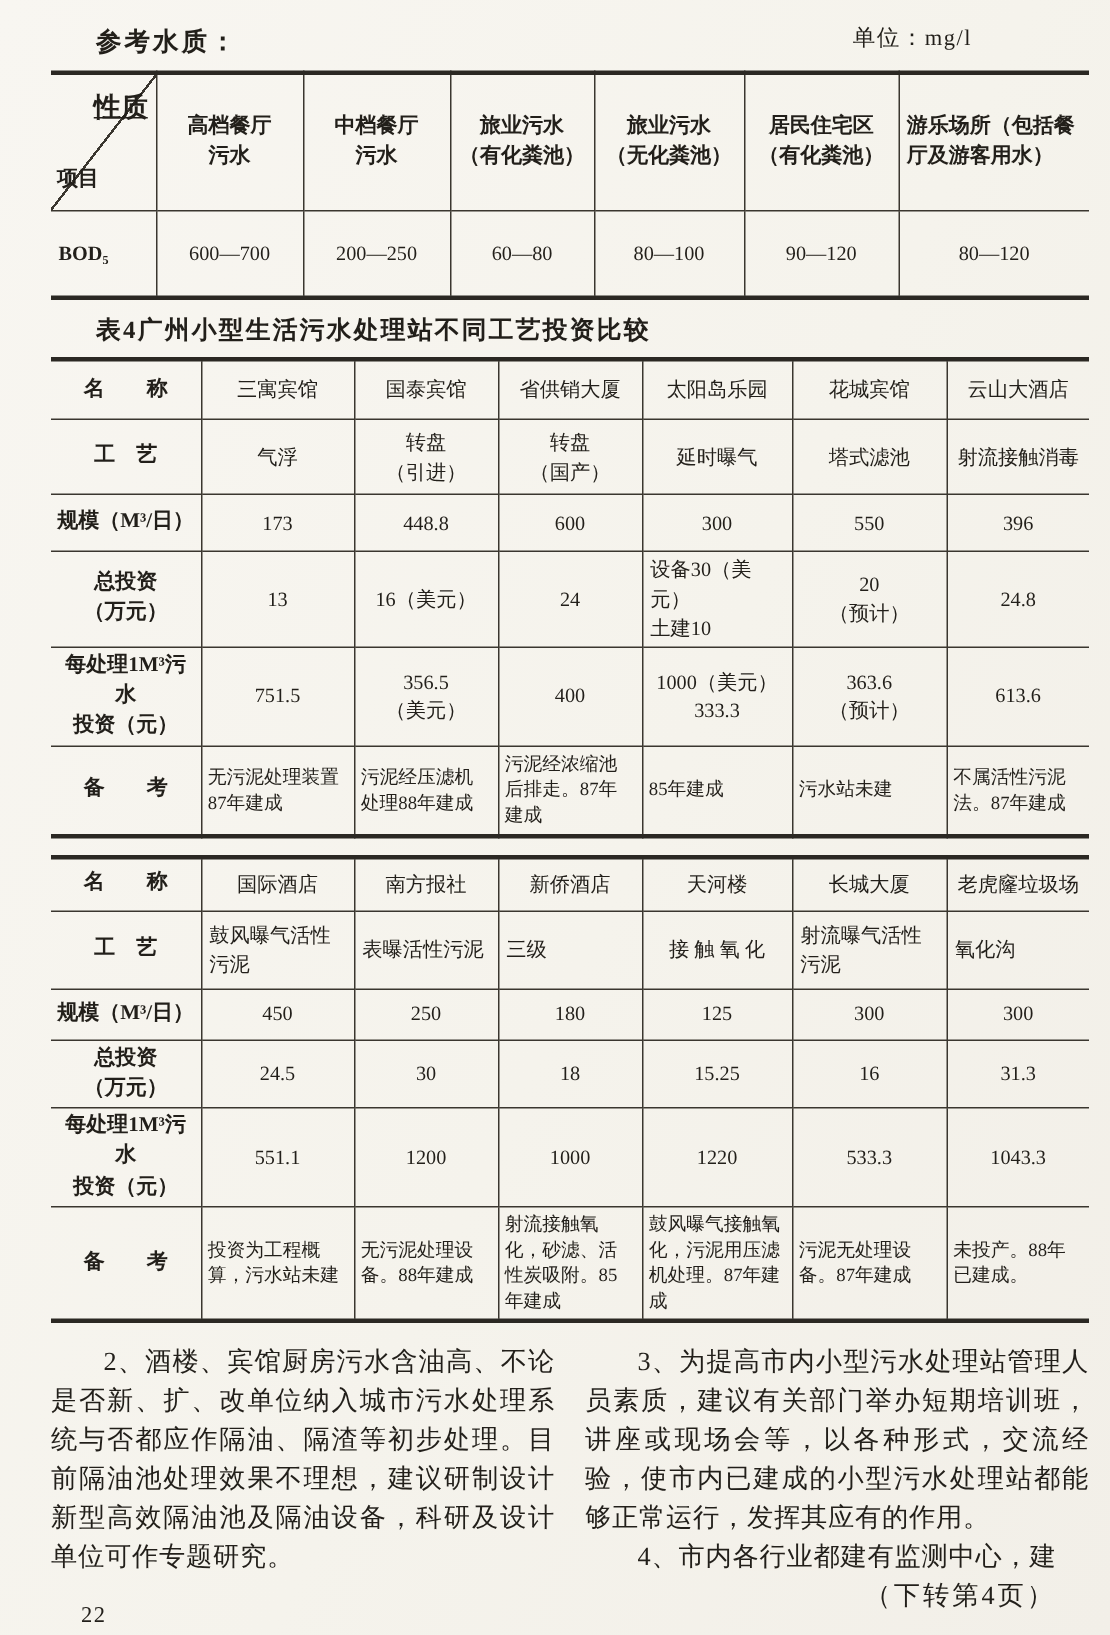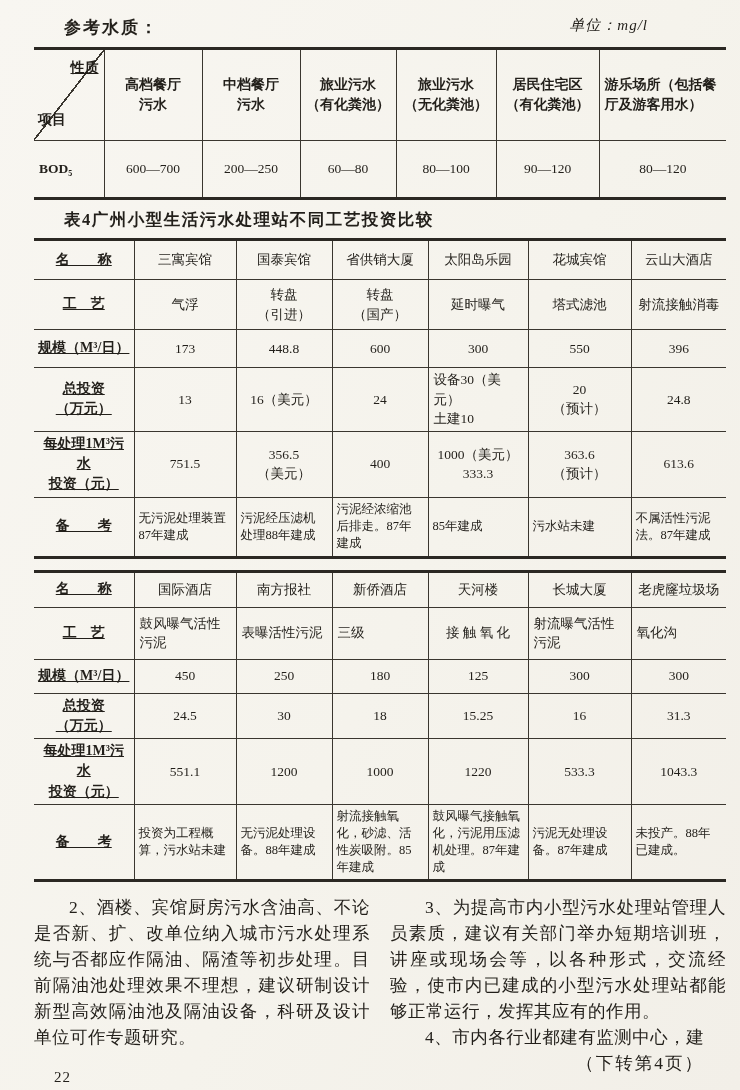--- a/index.html
+++ b/index.html
@@ -16,21 +16,21 @@
     background:linear-gradient(115deg,#f8f6f1 0%,#f5f3ec 55%,#f2efe8 100%);
     color:#221f1a;
     overflow:hidden;
   }
   
   .topline {
     display:flex; justify-content:space-between; align-items:flex-start;
     padding:2px 78px 8px 30px;
   }
   .topline .title { font-weight:bold; font-size:17px; letter-spacing:2px; }
-  .topline .unit  { font-size:15px; letter-spacing:1px;font-style:italic; }
+  .topline .unit  { font-size:15px; letter-spacing:1px; }
 
   
   table {
     border-collapse:collapse; table-layout:fixed;
     width:692px;
     border-top:3px solid #2b2823; border-bottom:3px solid #2b2823;
   }
   th,td {
     border:1px solid #3a362f;
     padding:2px 3px;
@@ -52,21 +52,21 @@
   .t1 th.colhead { font-size:14px; }
   .diag {
     position:relative; padding:0;
   }
   .diag::before {
     content:""; position:absolute; inset:0;
     background:linear-gradient(to bottom right,
       transparent calc(50% - 0.8px), #3a362f calc(50% - 0.8px),
       #3a362f calc(50% + 0.8px), transparent calc(50% + 0.8px));
   }
-  .diag .corner-top    { position:absolute; top:8px;  right:5px; font-size:14px; font-weight:bold;text-decoration:underline; }
+  .diag .corner-top    { position:absolute; top:8px;  right:5px; font-size:18px; font-weight:bold;text-decoration:underline; }
   .diag .corner-bottom { position:absolute; bottom:10px; left:4px; font-size:14px; font-weight:bold; }
 
   
   .caption {
     display:flex; align-items:flex-end; 
     padding:9px 0 7px 30px;
     font-weight:bold; font-size:16.5px; letter-spacing:1.5px;
   }
 
   
@@ -76,21 +76,21 @@
   .t2 .r-inv  { height:52px; }
   .t2 .r-unit { height:50px; }
   .t2 .r-rem  { height:60px; }
   .t3 .r-name { height:36px; }
   .t3 .r-proc { height:52px; }
   .t3 .r-scale{ height:34px; }
   .t3 .r-inv  { height:40px; }
   .t3 .r-unit { height:52px; }
   .t3 .r-rem  { height:74px; }
   .gap { height:11px; }
-  th.rowhead { font-size:14px;text-decoration:underline; }
+  th.rowhead { font-size:14px; }
 
   
   .bodytext {
     display:flex; gap:20px;
     margin-top:12px;
     font-size:17.5px; line-height:26px;
     text-align:justify; text-justify:inter-ideograph;
   }
   .bodytext .col { width:336px; }
   .bodytext p { margin:0; text-indent:2em; letter-spacing:0.5px; }

